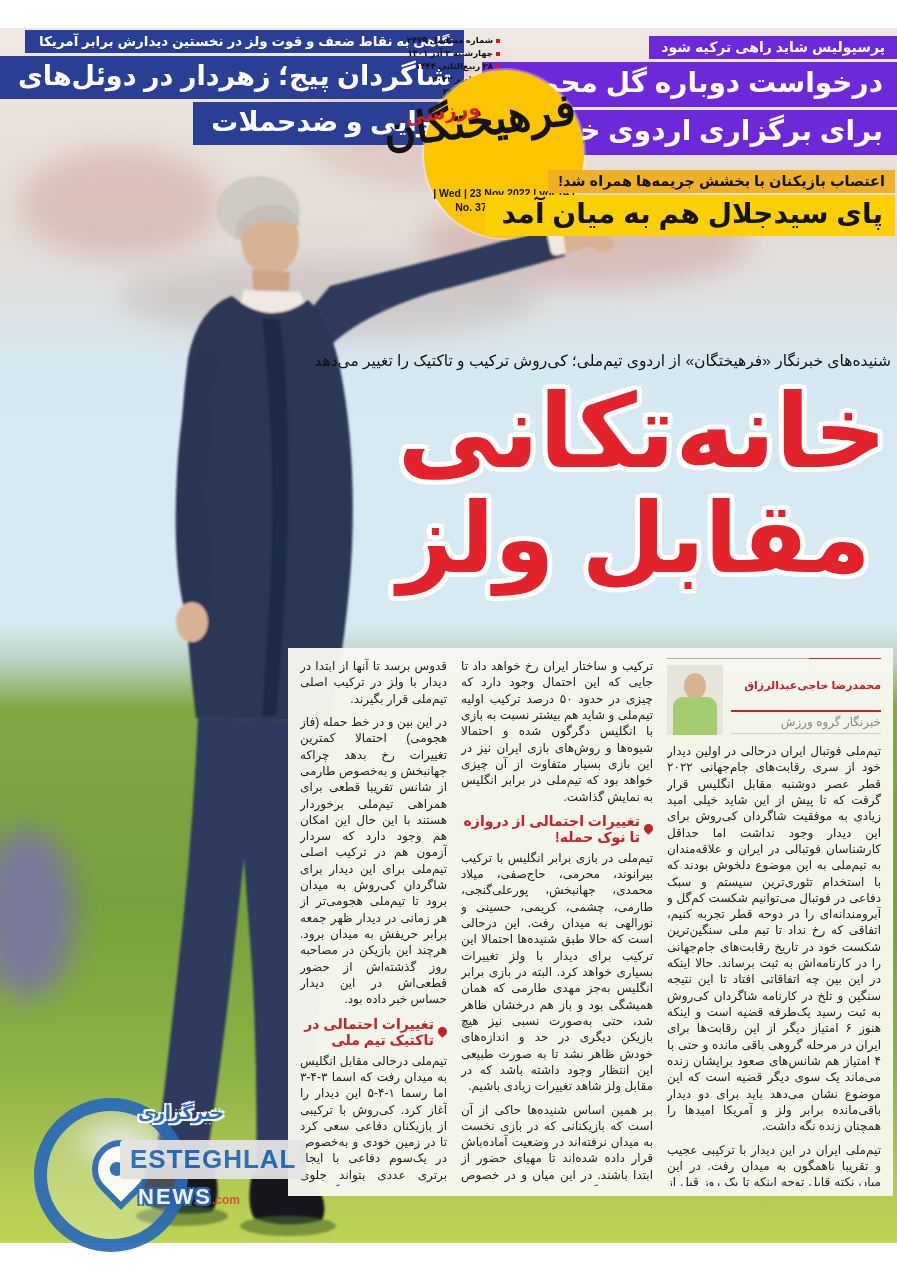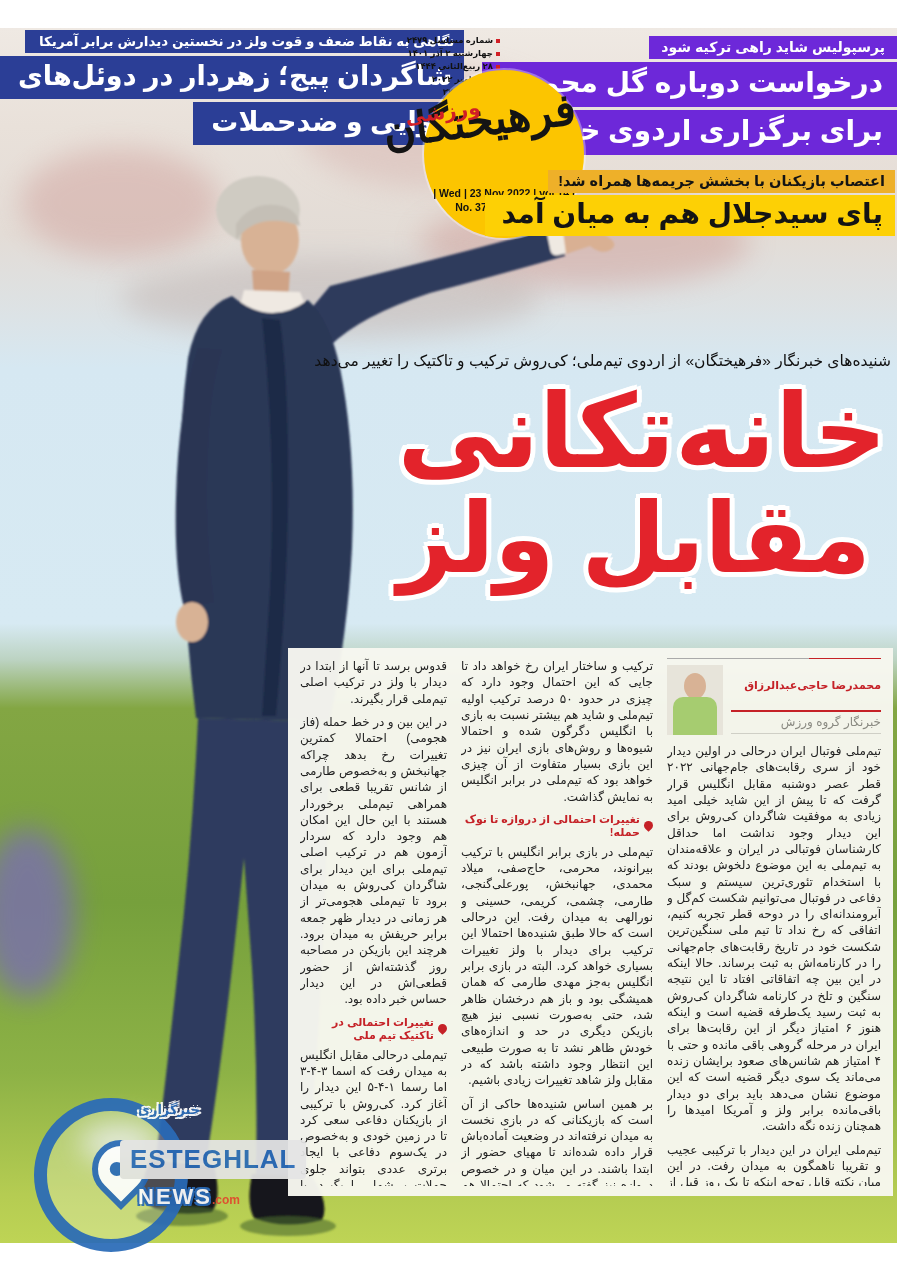--- a/index.html
+++ b/index.html
@@ -53,21 +53,21 @@
   .lead-l1{font-size:102px;}
   .lead-l2{font-size:97px;margin-top:6px;}
   
   .panel{position:absolute;left:288px;top:648px;width:605px;height:548px;
      background:rgba(247,247,240,.97);box-sizing:border-box;padding:10px 12px;}
   .cols{direction:rtl;display:flex;gap:14px;height:100%;}
   .col{overflow:hidden;height:100%;}
   .col1{width:214px;}.col2{width:192px;}.col3{width:147px;}
   .col p{margin:0 0 7px 0;font-size:12px;line-height:1.36;text-align:justify;color:#222;
      direction:rtl;}
-  .subhead{display:flex;align-items:center;gap:4px;color:#c52127;font-size:11px;font-weight:bold;
+  .subhead{display:flex;align-items:center;gap:4px;color:#c52127;font-size:14px;font-weight:bold;
      margin:8px 0 5px 0;direction:rtl;}
   .q-icon{width:9px;height:9px;background:#c52127;border-radius:50% 50% 50% 0;
      transform:rotate(-45deg);flex:0 0 auto;}
   
   .byline{position:relative;border-top:1px solid #aaa;padding-top:6px;margin-bottom:8px;
      display:flex;gap:8px;direction:ltr;}
   .byline::before{content:"";position:absolute;top:-3px;right:0;width:72px;height:3px;background:#c52127;}
   .byline-photo{width:56px;height:70px;background:#e7e4da;flex:0 0 auto;position:relative;overflow:hidden;}
   .byline-photo .head{position:absolute;left:17px;top:8px;width:22px;height:26px;border-radius:50%;background:#d8b295;}
   .byline-photo .shirt{position:absolute;left:6px;top:32px;width:44px;height:38px;border-radius:10px 10px 0 0;background:#a6cc70;}
@@ -75,21 +75,21 @@
   .byline-name{color:#c52127;font-weight:bold;font-size:11px;border-bottom:2px solid #c52127;
      padding-bottom:18px;margin-bottom:3px;}
   .byline-role{color:#8a8a82;font-size:12px;border-bottom:1px solid #cfcfc6;padding-bottom:4px;}
   
   .wm{position:absolute;left:34px;top:1092px;width:250px;height:155px;opacity:.93;}
   .wm-ball{position:absolute;left:0;top:6px;width:128px;height:128px;border-radius:50%;
      border:13px solid #2a6bb8;background:rgba(255,255,255,.25);}
   .wm-pin{position:absolute;left:58px;top:48px;width:46px;height:46px;background:#fff;
      border-radius:50% 50% 50% 0;transform:rotate(-45deg);border:6px solid #2a6bb8;}
   .wm-pin::after{content:"";position:absolute;left:13px;top:13px;width:14px;height:14px;border-radius:50%;background:#2a6bb8;}
-  .wm-fa{position:absolute;left:104px;top:10px;color:#2a6bb8;font-size:13px;font-weight:bold;direction:rtl;
+  .wm-fa{position:absolute;left:104px;top:10px;color:#2a6bb8;font-size:18px;font-weight:bold;direction:rtl;
      text-shadow:-2px -2px 0 #fff,2px -2px 0 #fff,-2px 2px 0 #fff,2px 2px 0 #fff;}
   .wm-en{position:absolute;left:86px;top:48px;background:#e5e5e5;color:#2a6bb8;font-size:26px;font-weight:bold;
      padding:4px 10px;border-radius:4px;letter-spacing:1px;}
   .wm-news{position:absolute;left:104px;top:92px;font-size:22px;font-weight:bold;color:#fff;letter-spacing:2px;
      text-shadow:-2px -2px 0 #2a6bb8,2px -2px 0 #2a6bb8,-2px 2px 0 #2a6bb8,2px 2px 0 #2a6bb8;}
   .wm-com{color:#e0492e;font-size:12px;letter-spacing:0;text-shadow:none;font-weight:bold;}
 </style>
 </head>
 <body>
 

